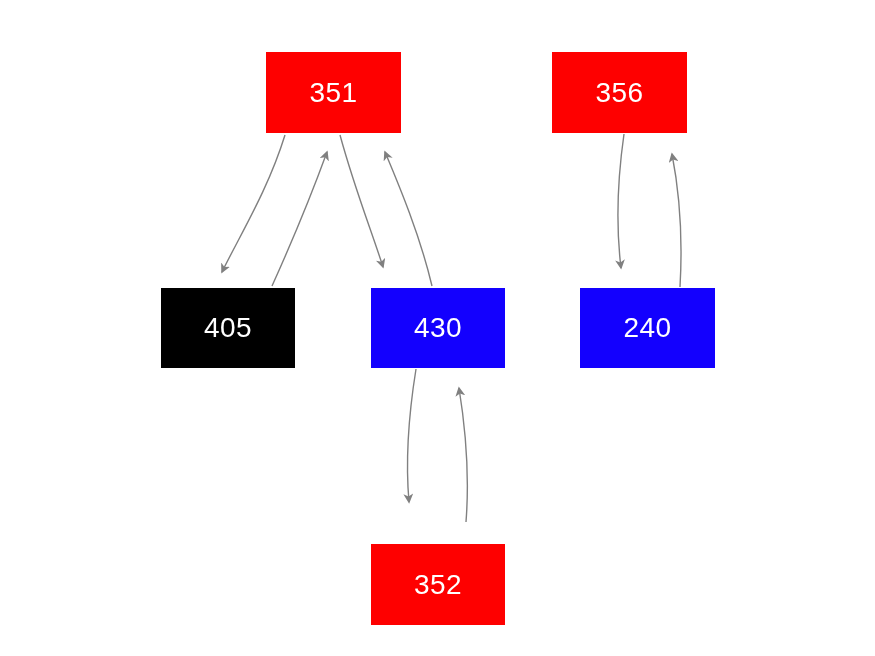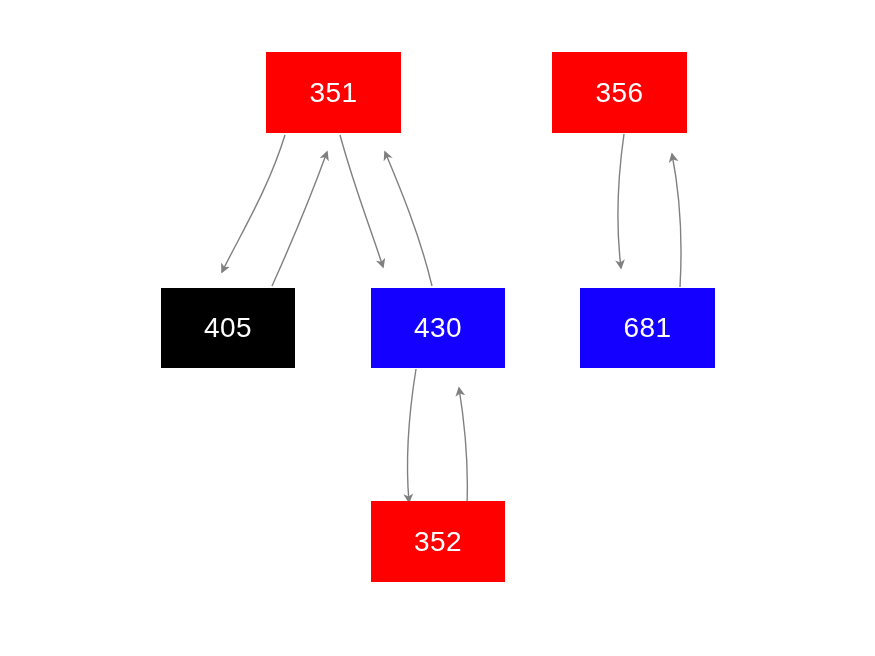--- a/index.html
+++ b/index.html
@@ -99,20 +99,20 @@
 
   <div class="node" style="left:161px; top:288px; width:134px; height:80px; background:#000000;">
     <span class="node-label">405</span>
   </div>
 
   <div class="node" style="left:371px; top:288px; width:134px; height:80px; background:#1300fe;">
     <span class="node-label">430</span>
   </div>
 
   <div class="node" style="left:580px; top:288px; width:135px; height:80px; background:#1300fe;">
-    <span class="node-label">681</span>
+    <span class="node-label">240</span>
   </div>
 
-  <div class="node" style="left:371px; top:501px; width:134px; height:81px; background:#fe0000;">
+  <div class="node" style="left:371px; top:544px; width:134px; height:81px; background:#fe0000;">
     <span class="node-label">352</span>
   </div>
 
 </div>
 
 </body></html>

